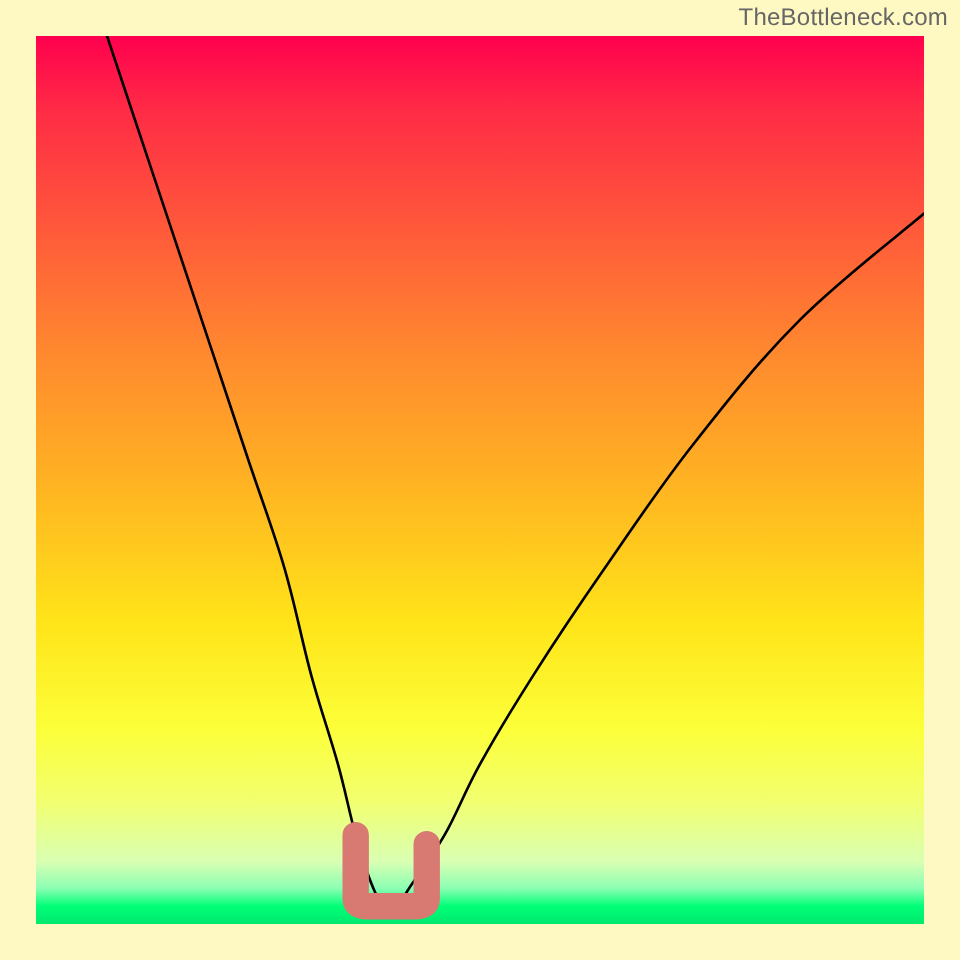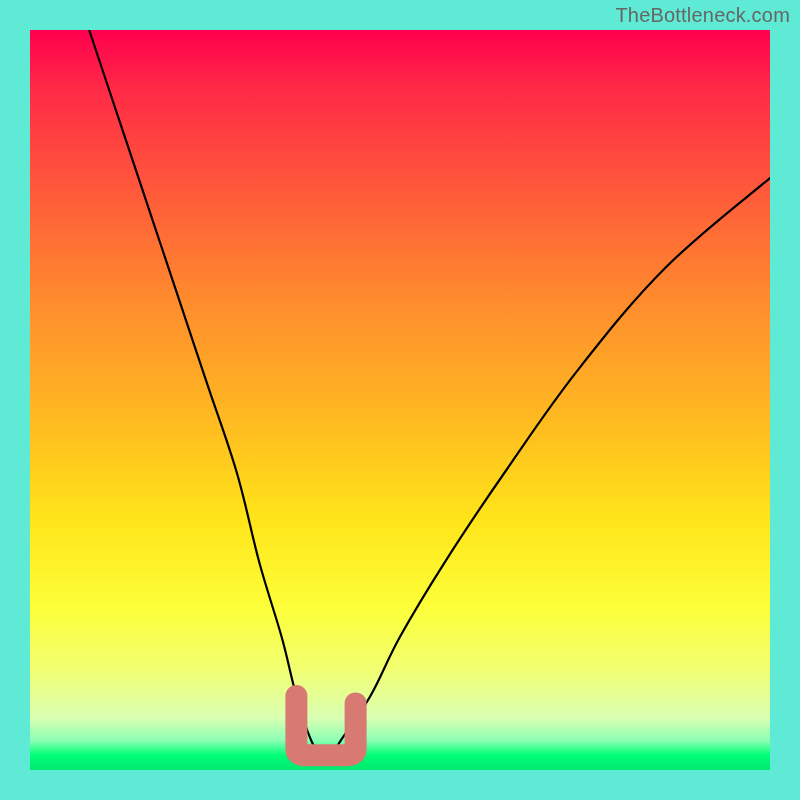--- a/index.html
+++ b/index.html
@@ -8,21 +8,21 @@
     width: 800px;
     height: 800px;
     overflow: hidden;
     background: #000;
     font-family: Arial, Helvetica, sans-serif;
   }
   .outer {
     position: relative;
     width: 800px;
     height: 800px;
-    background: #5eead4;
+    background: #fef9c3;
   }
   .watermark {
     position: absolute;
     top: 4px;
     right: 10px;
     color: #666;
     font-size: 20px;
     font-weight: 500;
     letter-spacing: 0.2px;
     z-index: 5;

